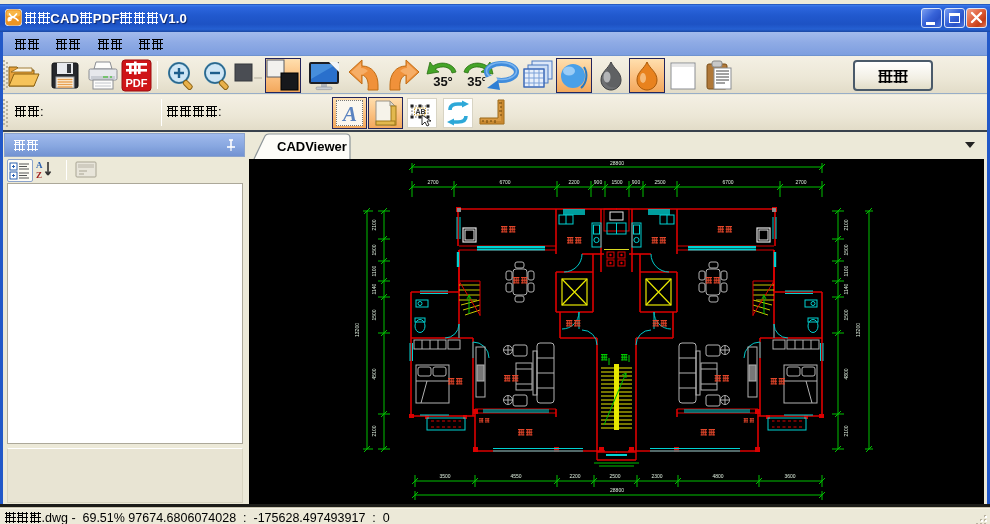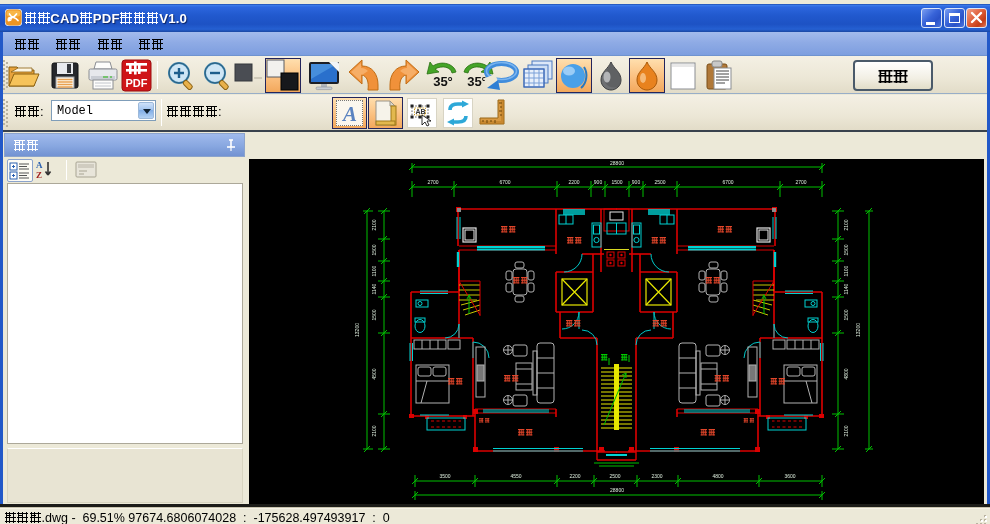--- a/index.html
+++ b/index.html
@@ -211,24 +211,20 @@
       <rect x="12" y="9" width="17" height="21" fill="#fff" stroke="#8a8d92"></rect>
       <path d="M14 12 H27 M14 15 H27 M14 18 H27 M14 21 H27 M14 24 H23" stroke="#444" stroke-width="1"></path>
     </svg></div>
     <div class="abs" style="left:853px;top:4px;width:80px;height:31px;border:2px solid #4a5a6a;border-radius:4px;background:linear-gradient(180deg,#ffffff,#f2efe4 60%,#e2ddc8 100%);box-shadow:inset 0 1px 0 #fff;">
       <span style="position:absolute;left:50%;top:6px;transform:translateX(-50%);font-size:15.5px;color:#000;white-space:nowrap;"><i class="c"></i><i class="c"></i></span>
     </div>
   </div>
   <div id="tb2" class="abs">
       <div class="grip" style="top:4px;height:28px"></div>
     <span class="lbl" style="left:14px"><i class="c"></i><i class="c"></i>:</span>
-    <div class="combo" style="left:51px;width:105px">
-        <i>Model</i>
-        <div class="cab"></div>
-      </div>
     <div class="vsep" style="left:161px;top:4px;height:27px"></div>
     <span class="lbl" style="left:166px"><i class="c"></i><i class="c"></i><i class="c"></i><i class="c"></i>:</span>
     <div class="abs sel" style="left:332px;top:2px;width:35px;height:32px">
       <div class="abs" style="left:3px;top:2px;width:27px;height:26px;background:#fbf7ee;border:1px dotted #777;">
         <span style="position:absolute;left:6px;top:1px;font-family:'Liberation Serif',serif;font-style:italic;font-weight:bold;font-size:21px;color:#5b83c0;">A</span>
       </div>
     </div>
     <div class="abs sel" style="left:368px;top:2px;width:35px;height:32px"><svg width="33" height="30" viewBox="0 0 33 30">
       <path d="M7 3 L21 3 L26 8 L26 27 L7 27 Z" fill="#f6f3ea" stroke="#9a958a"></path>
       <path d="M21 3 L21 8 L26 8 Z" fill="#dcd8cc" stroke="#9a958a"></path>
@@ -290,20 +286,26 @@
       <div class="vsep" style="left:62px;top:3px;height:20px"></div>
       <div class="abs" style="left:70px;top:3px;width:24px;height:20px"><svg width="24" height="20" viewBox="0 0 24 20">
         <rect x="2" y="2" width="20" height="15" rx="1" fill="#e8e5da" stroke="#a8a493"></rect>
         <rect x="4" y="4" width="16" height="4" fill="#d0ccc0"></rect>
         <path d="M5 11 H13 M5 14 H10" stroke="#a8a493"></path>
       </svg></div>
     </div>
     <div id="pwhite"></div>
     <div id="pbot"></div>
   </div>
+  <div id="tabs" class="abs">
+    <div id="tab1"><svg width="100" height="26" viewBox="0 0 100 26">
+          <path d="M1 26 L12 3 Q13 1 16 1 L93 1 Q97 1 97 5 L97 26" fill="#fdfcf8" stroke="#8e969a" stroke-width="1.2"></path>
+        </svg><b>CADViewer</b></div>
+    <div id="tabarrow"></div>
+  </div>
   <div id="canvas" class="abs">
   <svg width="735" height="346" viewBox="0 0 735 346" style="position:absolute;left:0;top:0">
     <defs>
       <g id="gz">
             <rect x="0" y="0" width="8" height="1.2"></rect>
             <rect x="0" y="3.4" width="8" height="1.2"></rect>
             <rect x="0" y="6.8" width="8" height="1.2"></rect>
             <rect x="1" y="0" width="1.2" height="8"></rect>
             <rect x="5.8" y="0" width="1.2" height="8"></rect>
             <rect x="3.4" y="1" width="1.2" height="6"></rect>

